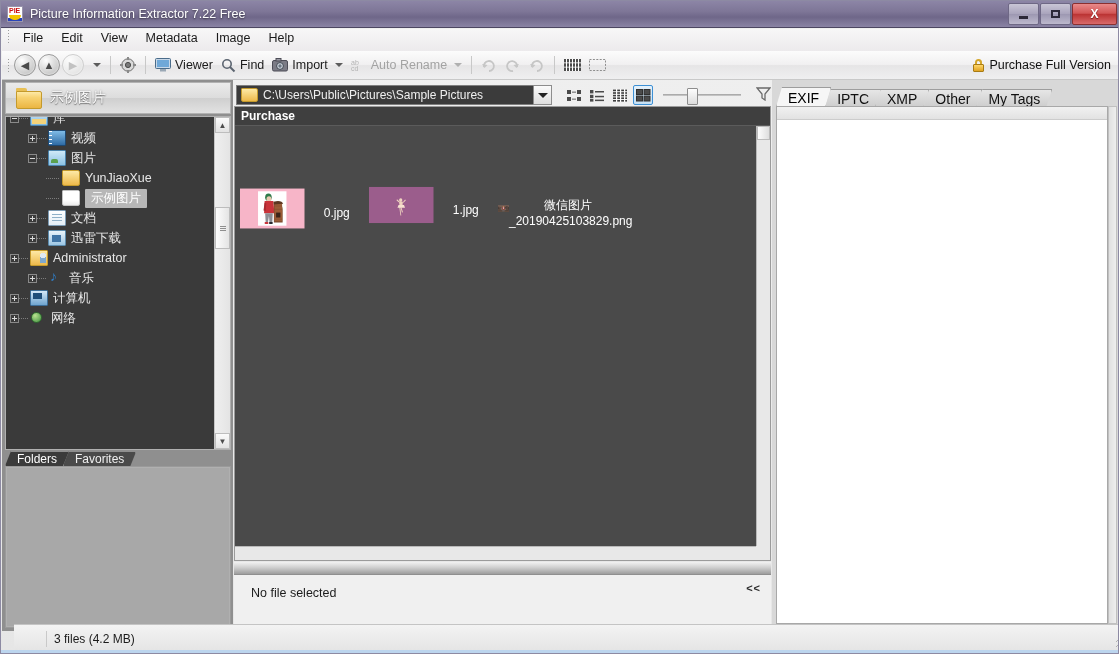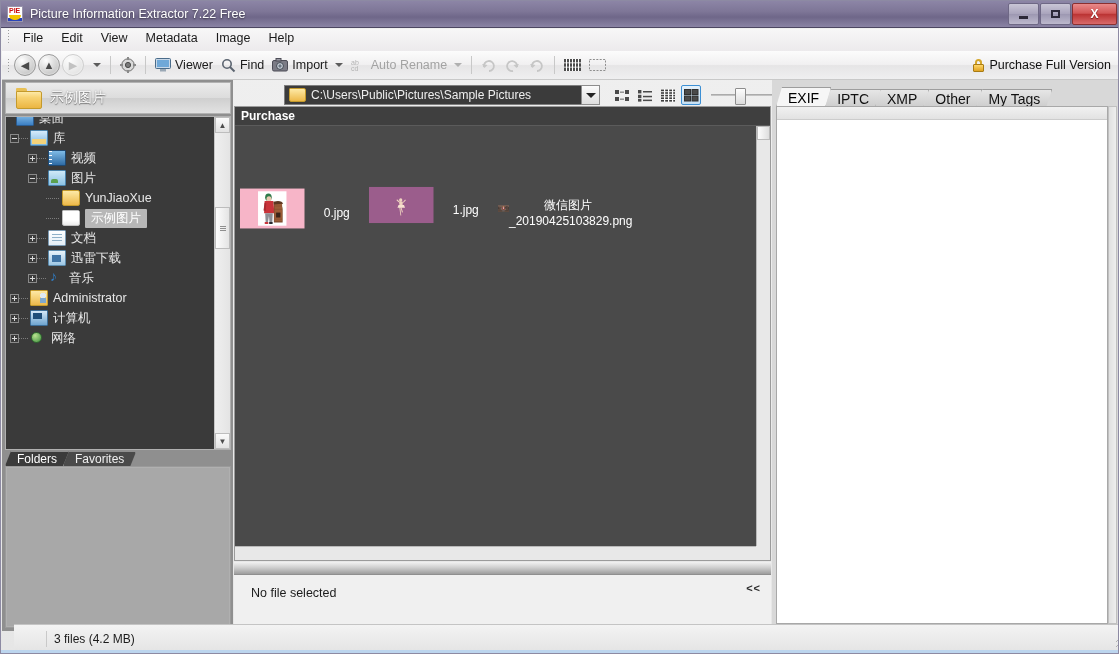--- a/index.html
+++ b/index.html
@@ -158,21 +158,21 @@
      box-sizing:border-box;
      clip-path:polygon(6px 0,100% 0,calc(100% - 6px) 100%,0 100%);
      margin-right:-6px;}
   .ltab.active{background:#3b3b3b;color:#ffffff;}
   .lbottom{position:absolute;left:3px;top:386px;width:226px;height:162px;
      background:#b0b0b0;border:1px solid #9a9a9a;box-sizing:border-box;}
   .lbottom .inner{position:absolute;left:1px;top:1px;right:1px;bottom:1px;background:#a8a8a8;}
 
   
   .center{position:absolute;left:233px;top:79px;width:537px;height:551px;}
-  .addrbar{position:absolute;left:0;top:1px;width:537px;height:28px;display:flex;align-items:center;padding-left:48px;}
+  .addrbar{position:absolute;left:0;top:1px;width:537px;height:28px;display:flex;align-items:center;}
   .addrinput{width:312px;height:20px;background:#3b3b3b;border:1px solid #7e7e7e;box-sizing:border-box;
      display:flex;align-items:center;color:#efefef;font-size:12px;margin-left:2px;}
   .addrinput .afold{width:15px;height:12px;margin:0 5px 0 4px;flex:0 0 auto;
      background:linear-gradient(180deg,#fde9a6,#edb94a);border:1px solid #c49a2c;border-radius:1px 2px 2px 2px;}
   .addrdrop{width:20px;height:20px;margin-left:-1px;
      background:linear-gradient(180deg,#fbfbfb,#dedede);border:1px solid #8d8d8d;box-sizing:border-box;
      display:flex;align-items:center;justify-content:center;}
   .vmodes{display:flex;align-items:center;gap:3px;margin-left:12px;}
   .vmode{width:20px;height:20px;display:flex;align-items:center;justify-content:center;box-sizing:border-box;}
   .vmode.sel{border:1px solid #3c8fd4;background:linear-gradient(180deg,#e4f1fb,#c6e0f4);border-radius:2px;}
@@ -389,25 +389,20 @@
           <div class="tab"></div>
           <div class="fr"></div>
         </div>
       <div class="ftxt">示例图片</div>
     </div>
 
     <div class="treebox">
       <div class="treeclip">
         <div class="tree">
           <div class="trow">
-            <div class="spacer" style="width:8px"></div>
-            <span class="tico i-desk"></span>
-            <span class="tlabel">桌面</span>
-          </div>
-          <div class="trow">
             <div class="spacer" style="width:4px"></div>
             <span class="pm"></span>
               <span class="dots"></span>
             <span class="tico i-lib"></span>
             <span class="tlabel">库</span>
           </div>
           <div class="trow">
             <div class="spacer" style="width:22px"></div>
             <span class="pm plus"></span>
               <span class="dots"></span>
@@ -441,32 +436,32 @@
             <span class="tlabel">文档</span>
           </div>
           <div class="trow">
             <div class="spacer" style="width:22px"></div>
             <span class="pm plus"></span>
               <span class="dots"></span>
             <span class="tico i-dl"></span>
             <span class="tlabel">迅雷下载</span>
           </div>
           <div class="trow">
+            <div class="spacer" style="width:4px"></div>
+            <span class="pm plus"></span>
+              <span class="dots"></span>
+            <span class="tico i-user"></span>
+            <span class="tlabel">Administrator</span>
+          </div>
+          <div class="trow">
             <div class="spacer" style="width:22px"></div>
             <span class="pm plus"></span>
               <span class="dots"></span>
             <span class="tico i-mus"></span>
             <span class="tlabel">音乐</span>
-          </div>
-          <div class="trow">
-            <div class="spacer" style="width:4px"></div>
-            <span class="pm plus"></span>
-              <span class="dots"></span>
-            <span class="tico i-user"></span>
-            <span class="tlabel">Administrator</span>
           </div>
           <div class="trow">
             <div class="spacer" style="width:4px"></div>
             <span class="pm plus"></span>
               <span class="dots"></span>
             <span class="tico i-comp"></span>
             <span class="tlabel">计算机</span>
           </div>
           <div class="trow">
             <div class="spacer" style="width:4px"></div>

